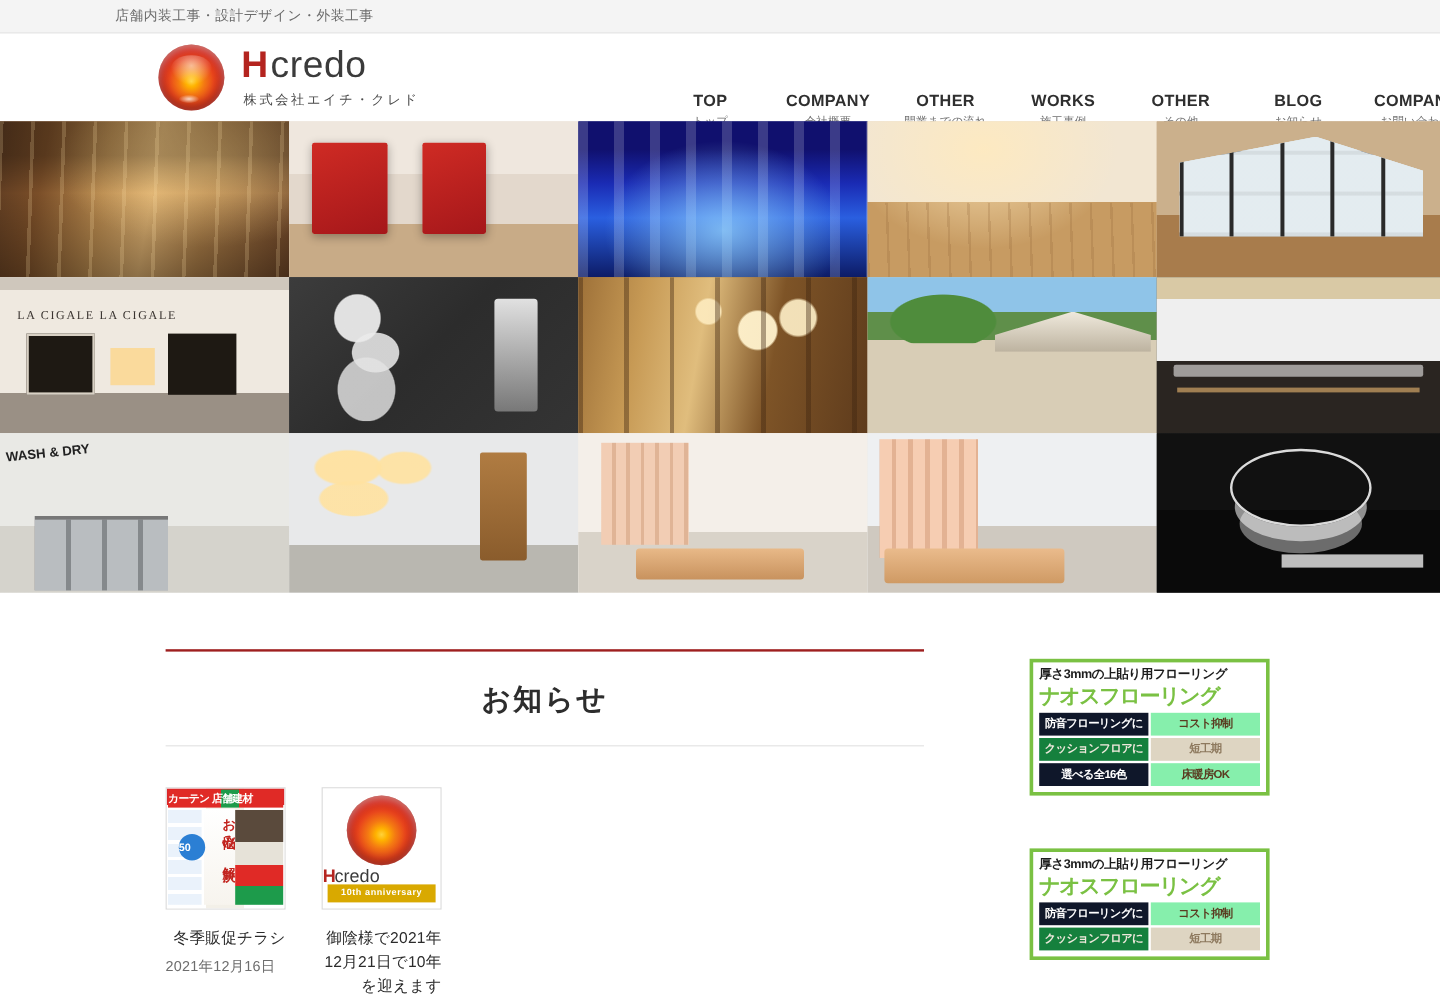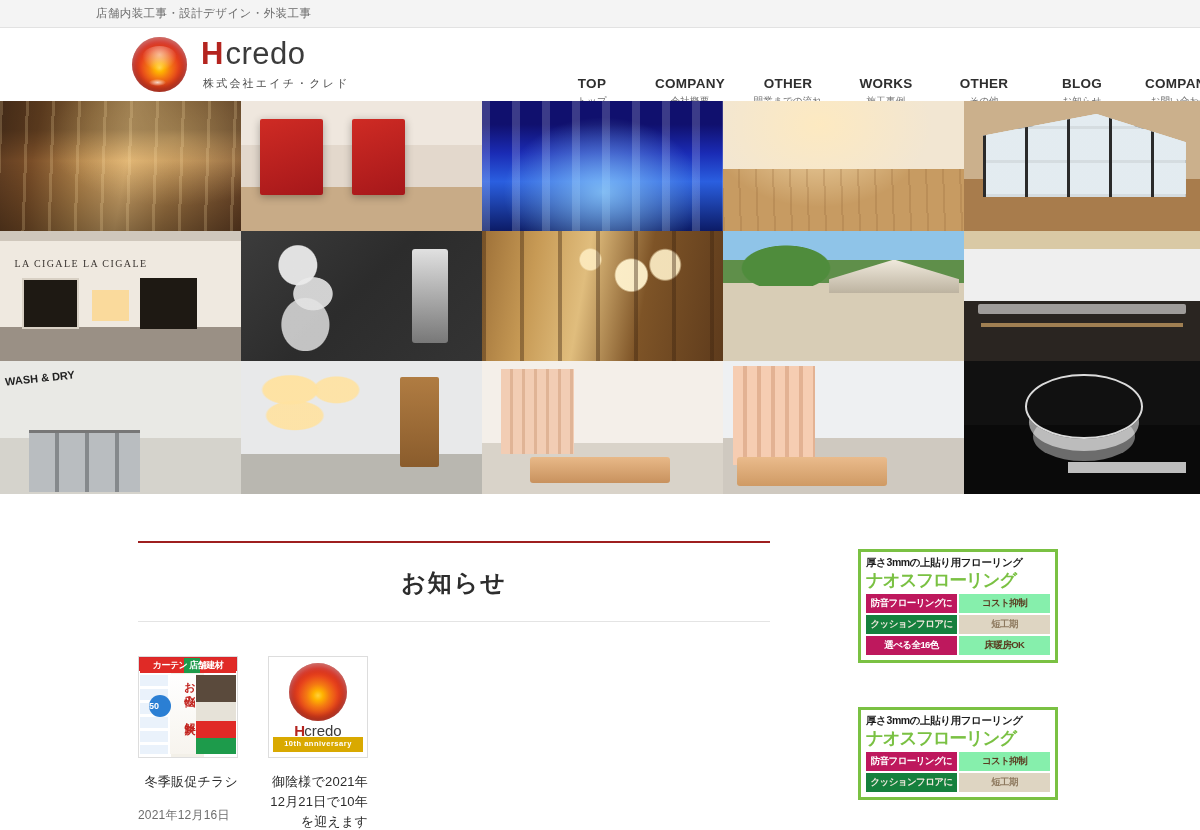--- a/index.html
+++ b/index.html
@@ -371,21 +371,21 @@
   .thumb-flyer {
     position:absolute; inset:0;
     background:
       linear-gradient(180deg, #d9252a 0 14%, rgba(0,0,0,0) 14%),
       linear-gradient(90deg, #fff 0 33%, #f3f0e8 33% 66%, #ffffff 66% 100%),
       #fff;
   }
   .thumb-flyer .f-top {
     position:absolute; left:1px; top:1px; right:1px; height:15px;
     background: linear-gradient(90deg,#e02a26 0 46%, #1d9b4b 46% 62%, #e02a26 62% 100%);
-    color:#fff; font-size:9px; font-weight:700; line-height:15px; text-align:center;
+    color:#fff; font-size:9px; font-weight:700; line-height:15px; text-align:left;
     letter-spacing:-.5px; overflow:hidden; white-space:nowrap;
   }
   .thumb-flyer .f-mid {
     position:absolute; left:31px; top:17px; width:26px; bottom:3px;
     background: linear-gradient(180deg, #ffffff, #f7f4ee);
     color:#c2241f; font-size:11px; font-weight:700; line-height:13px;
     writing-mode: vertical-rl; letter-spacing:1px; overflow:hidden;
   }
   .thumb-flyer .f-left {
     position:absolute; left:1px; top:18px; width:28px; bottom:3px;
@@ -402,21 +402,21 @@
   }
   
   .thumb-anniv { position:absolute; inset:0; background:#fff; }
   .thumb-anniv .a-circle {
     position:absolute; left:50%; top:6px; transform:translateX(-50%);
     width:58px; height:58px; border-radius:50%;
     background: radial-gradient(circle at 50% 56%, #ffd23a 0%, #ffb300 11%, #f47a12 26%, #e8461c 45%, #cf2318 64%, #a8140f 86%, #8d0f0c 100%);
     box-shadow: inset 0 3px 7px rgba(255,255,255,.45), inset 0 -4px 9px rgba(0,0,0,.3);
   }
   .thumb-anniv .a-logo {
-    position:absolute; left:0; right:0; top:66px; text-align:center;
+    position:absolute; left:0; right:0; top:66px; text-align:left;
     font-size:15px; line-height:1;
   }
   .thumb-anniv .a-h { color:#b4241f; font-weight:700; letter-spacing:-1px; }
   .thumb-anniv .a-c { color:#3b3b3b; }
   .thumb-anniv .a-ribbon {
     position:absolute; left:4px; right:4px; bottom:5px; height:15px;
     background:#d9a900; color:#fff; font-size:7.5px; font-weight:700;
     line-height:13px; text-align:center; letter-spacing:.5px;
   }
 
@@ -424,21 +424,21 @@
     font-size: 13px;
     color: #2b2b2b;
     line-height: 1.55;
     margin-top: 14px;
     letter-spacing: .2px;
     text-align: right;
   }
   .news-item-date {
     font-size: 12px;
     color: #6d6d6d;
-    margin-top: 15px;
+    margin-top: 5px;
     letter-spacing: .2px;
   }
 
   
   .sidebar {
     width: 174px;
     margin-left: 88px;
     padding-top: 8px;
   }
   .banner {
@@ -473,21 +473,21 @@
   }
   .bcell {
     font-size: 9.5px;
     font-weight: 700;
     text-align: center;
     padding: 3px 0;
     letter-spacing: -.6px;
     white-space: nowrap;
     overflow: hidden;
   }
-  .bcell.dark { background: #be185d; color: #ffffff; }
+  .bcell.dark { background: #0f172a; color: #ffffff; }
   .bcell.light { background: #86efac; color: #5a3c21; }
   .bcell.mid { background: #15803d; color: #efe8dc; }
   .bcell.pale { background: #ded5c2; color: #8d795e; }
 </style>
 </head>
 <body>
 
 <div class="topbar">
   <div class="topbar-text">店舗内装工事・設計デザイン・外装工事</div>
 </div>

